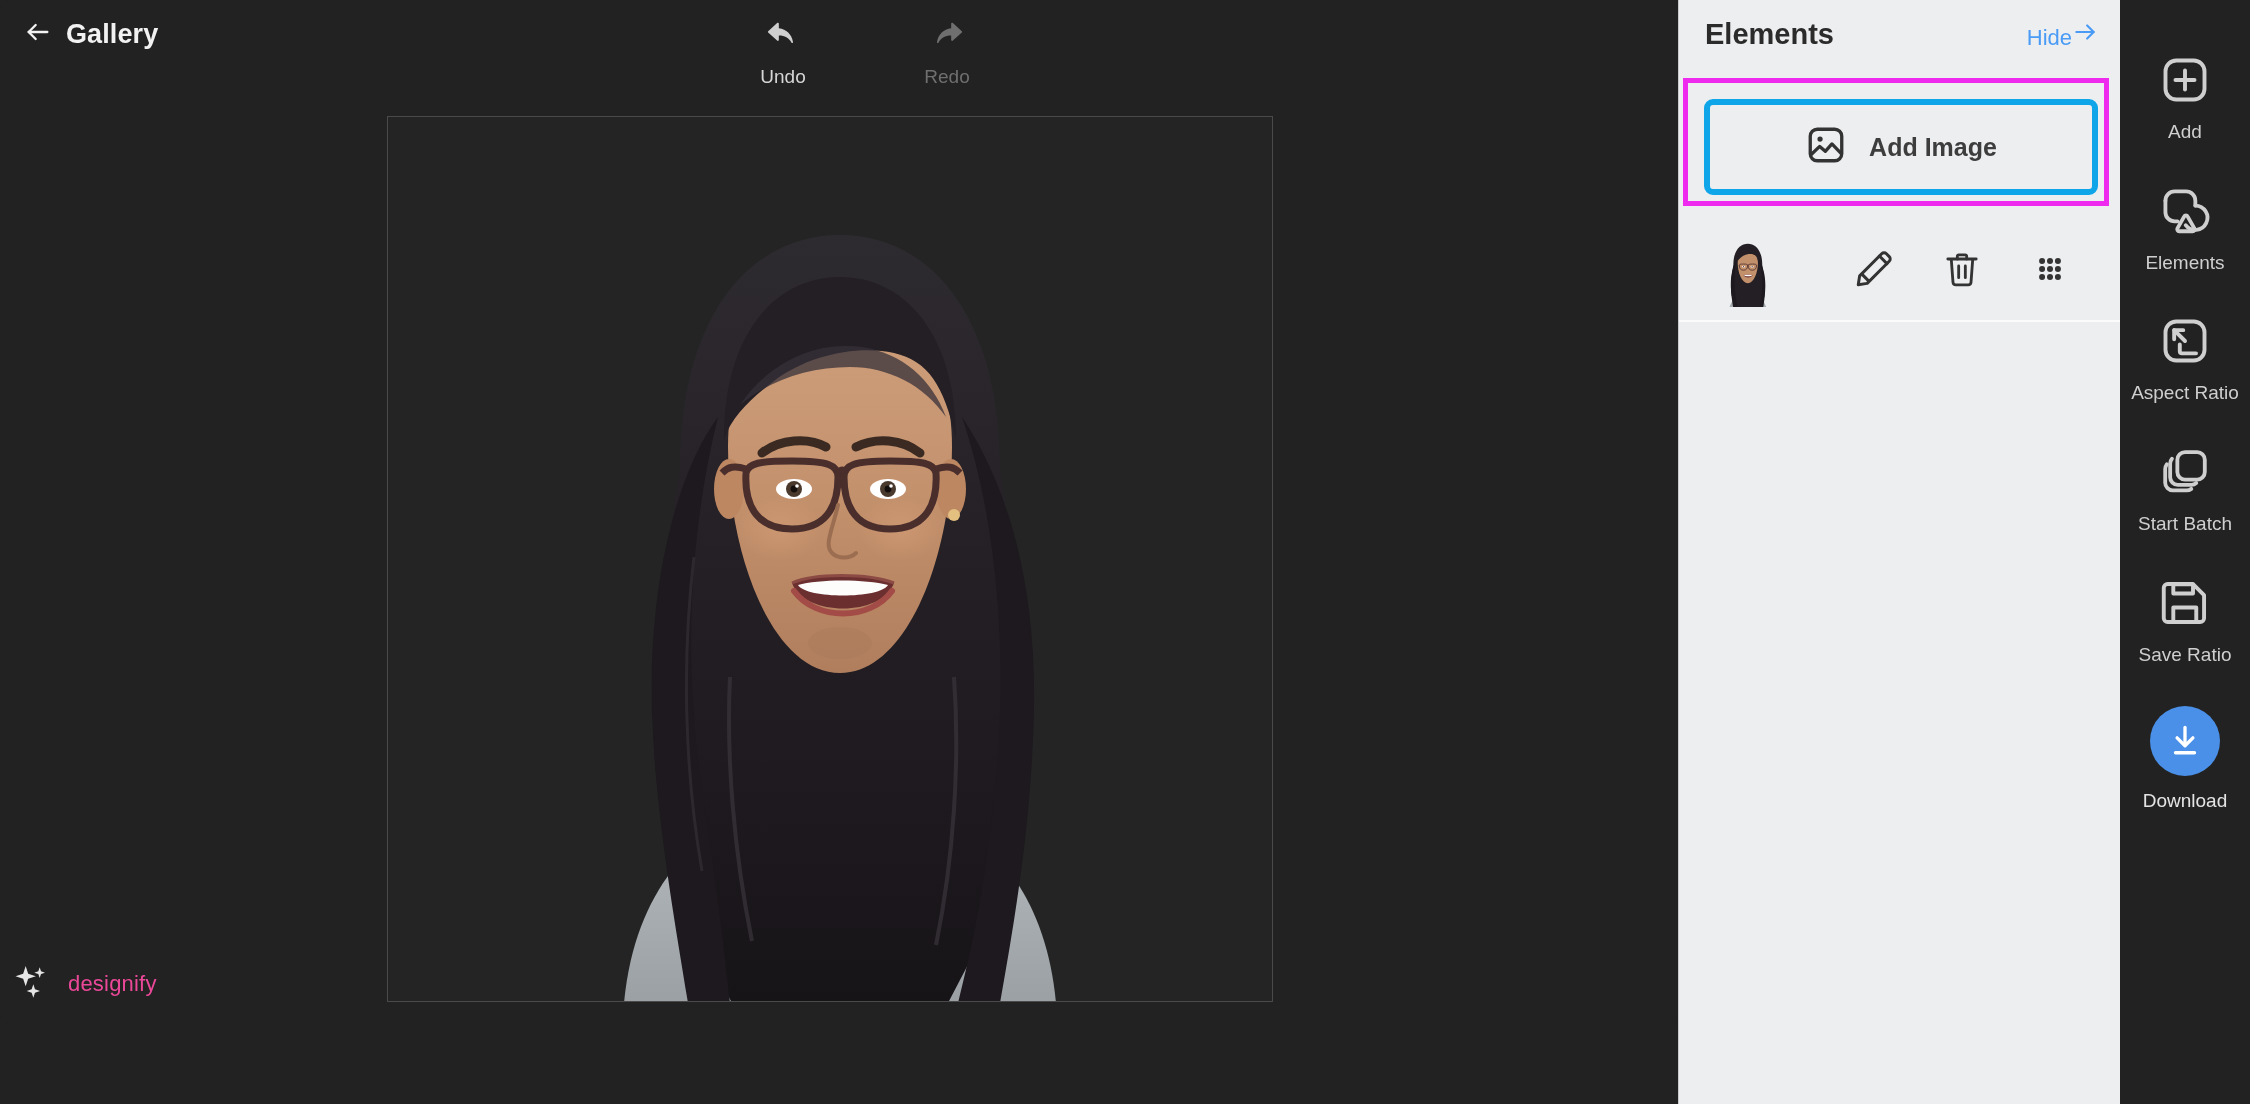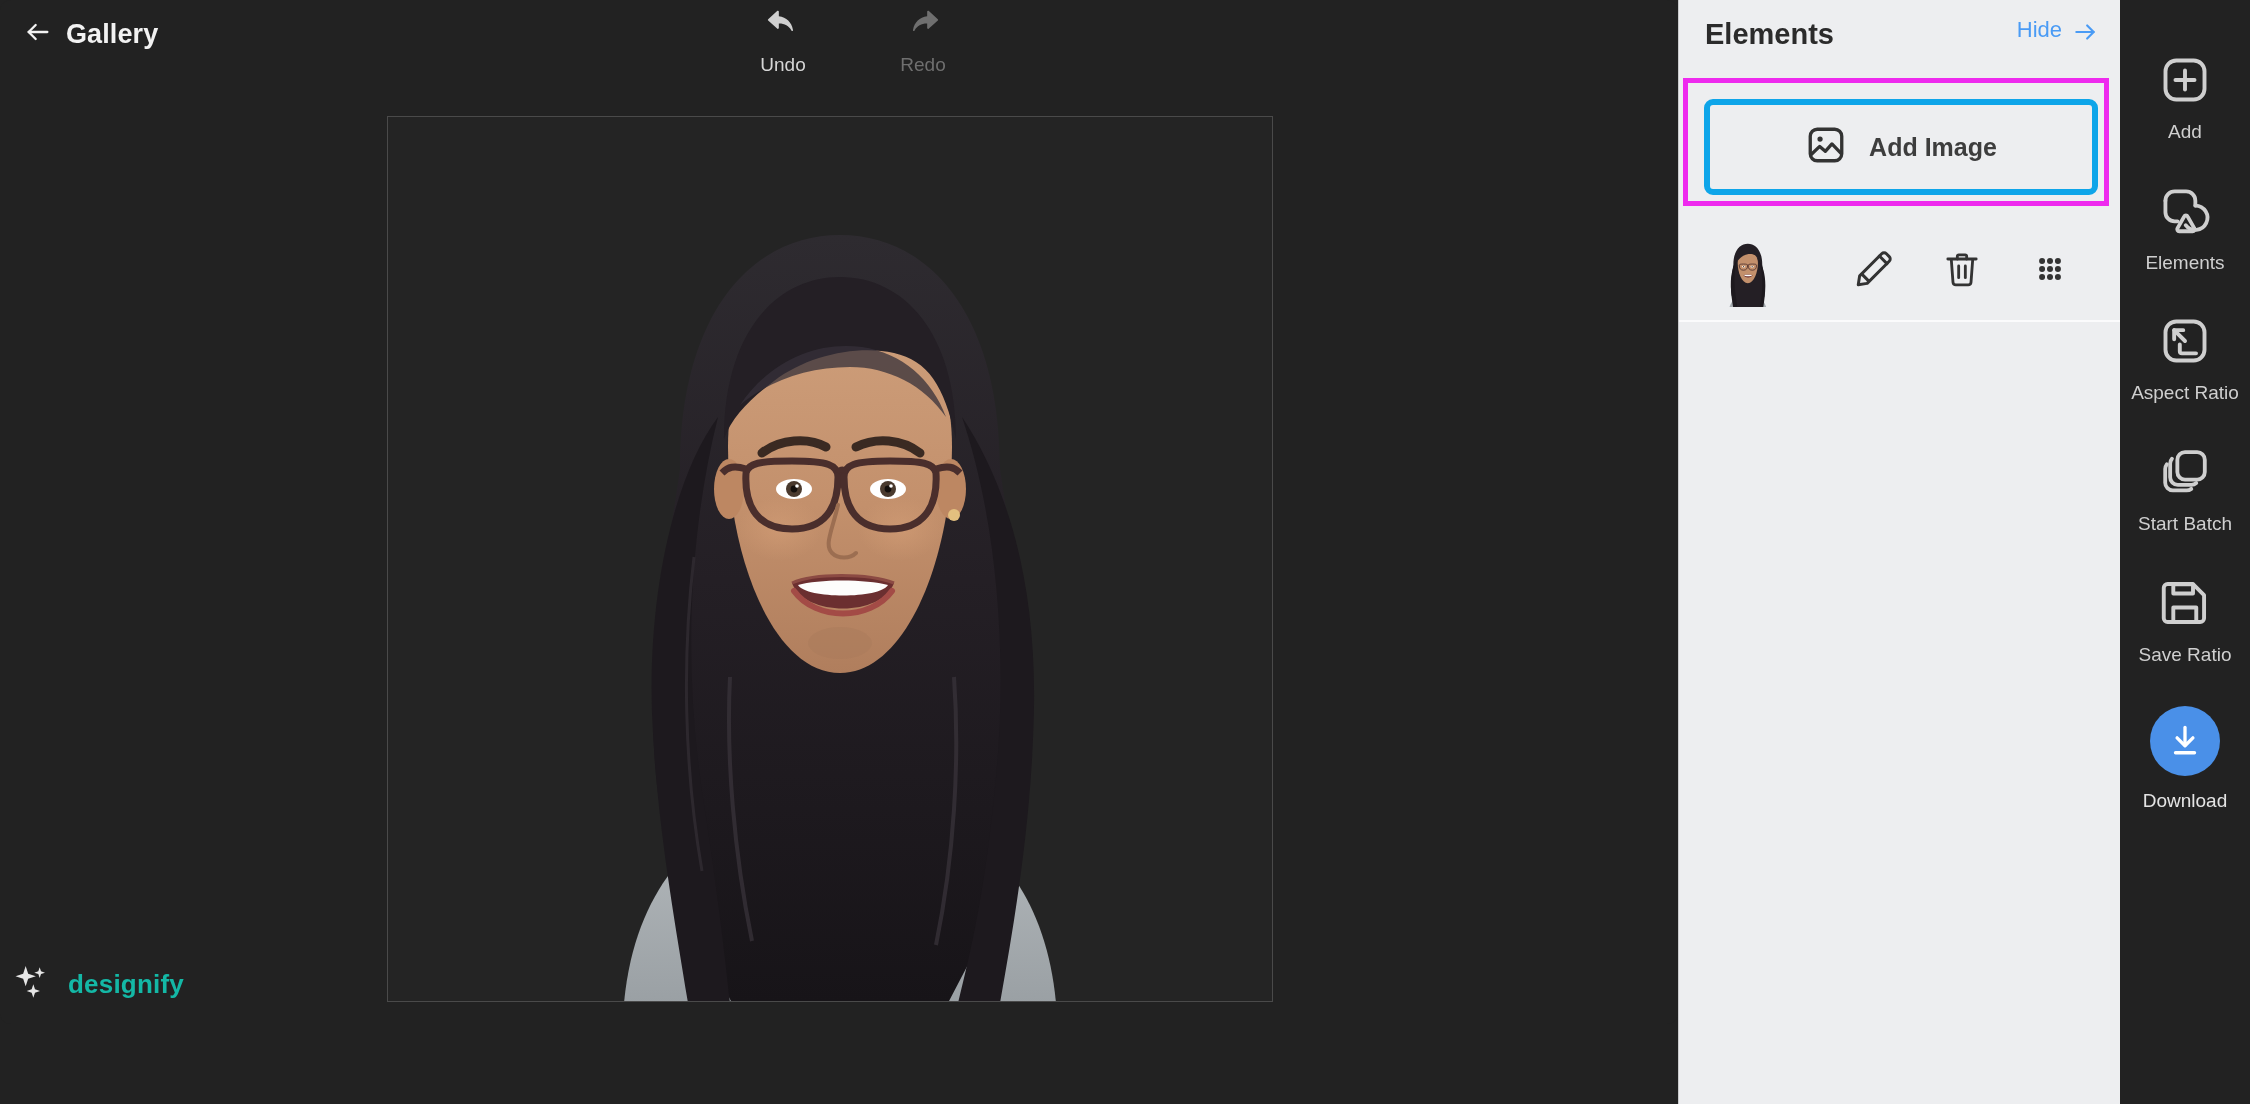--- a/index.html
+++ b/index.html
@@ -56,23 +56,23 @@
     color: #f2f2f2;
     font-size: 27px;
     font-weight: bold;
     letter-spacing: 0.1px;
     line-height: 1;
   }
 
   .history-group {
     position: absolute;
     left: 735px;
-    top: 4px;
-    display: flex;
-    gap: 44px;
+    top: 16px;
+    display: flex;
+    gap: 68px;
   }
   .history-btn {
     width: 96px;
     display: flex;
     flex-direction: column;
     align-items: center;
     gap: 7px;
     cursor: pointer;
     user-select: none;
   }
@@ -107,23 +107,23 @@
   .brand {
     position: absolute;
     left: 12px;
     bottom: 18px;
     display: flex;
     align-items: center;
     gap: 16px;
     user-select: none;
   }
   .brand-name {
-    color: #14b8a6;
-    font-size: 26px;
-    font-weight: bold;
+    color: #ec4899;
+    font-size: 22px;
+    font-weight: normal;
     letter-spacing: 0.2px;
     line-height: 1;
   }
 
   
   .panel {
     position: absolute;
     left: 1678px;
     top: 0;
     width: 442px;
@@ -142,22 +142,22 @@
     box-sizing: border-box;
   }
   .panel-title {
     color: #2b2b2b;
     font-size: 29px;
     font-weight: bold;
     line-height: 1;
   }
   .panel-hide {
     display: flex;
-    align-items: flex-start;
-    gap: 10px;
+    align-items: flex-end;
+    gap: 0;
     cursor: pointer;
     user-select: none;
   }
   .panel-hide-label {
     color: #4a9bf5;
     font-size: 22px;
     line-height: 1;
   }
 
   

